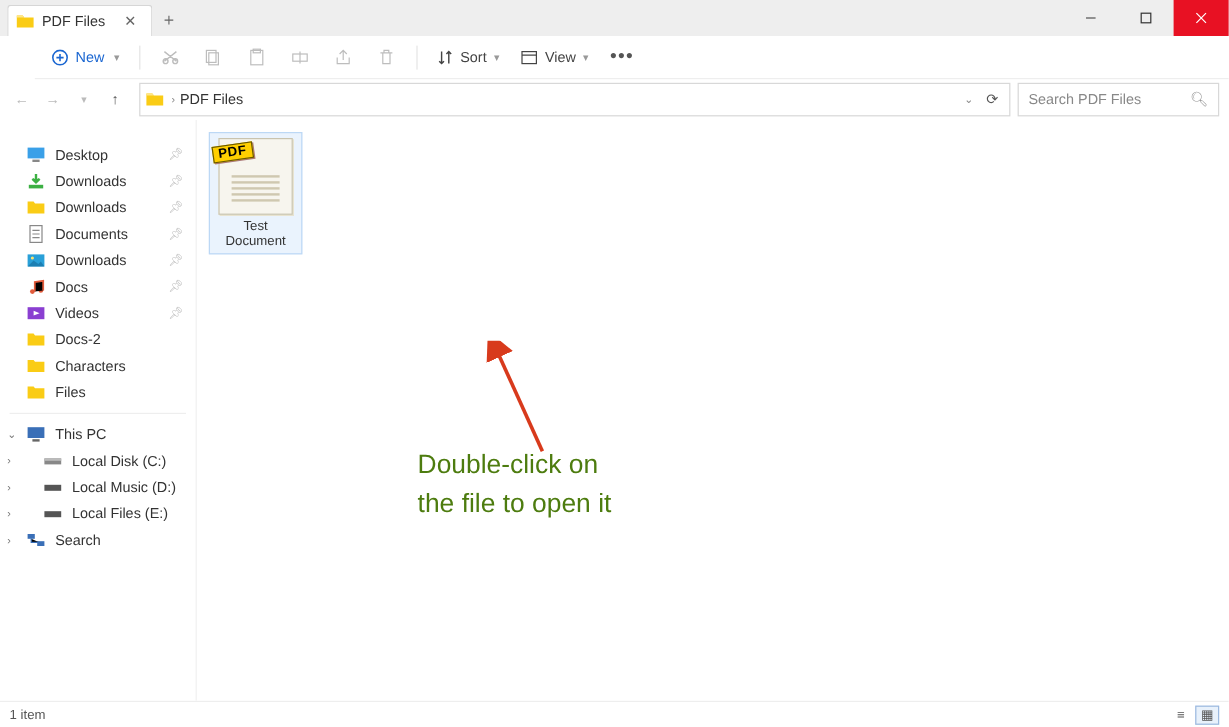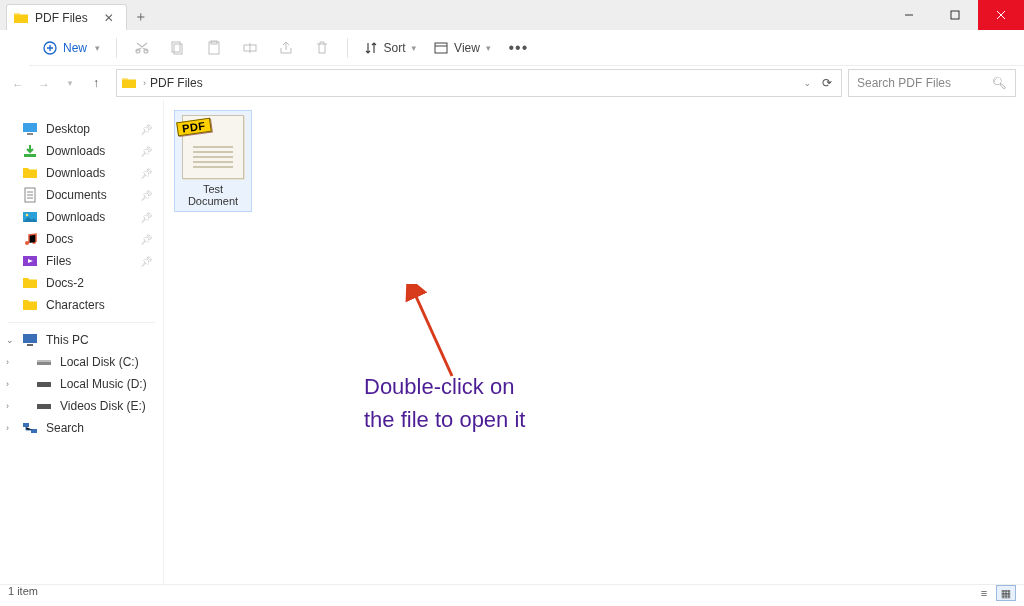--- a/index.html
+++ b/index.html
@@ -60,25 +60,25 @@
     
     .content { flex:1; position:relative; padding:10px;}
     .file { width:78px; display:flex;flex-direction:column;align-items:center; padding:4px; border:1px solid #bcd8f5; background:#eaf3fd; cursor:pointer; gap:4px;}
     .file .thumb { width:62px;height:64px; position:relative; background:#f7f5ee; border:1px solid #c9c3ae; box-shadow:1px 1px 0 #e8e3d0;}
     .file .thumb .lines{position:absolute;left:10px;right:10px;top:30px;display:flex;flex-direction:column;gap:3px;}
     .file .thumb .lines div{height:2px;background:#cfc8b0;}
     .file .badge { position:absolute; left:-6px; top:4px; background:#ffcf00; color:#000; font-weight:800; font-family:Arial Black,Arial,sans-serif; font-size:11px; padding:0 4px; border:1px solid #6a5a00; transform:rotate(-8deg); letter-spacing:0.5px; box-shadow:1px 1px 0 #a77;}
     .file .fname{font-size:11px;color:#333;text-align:center;}
 
     
-    .annotation { position:absolute; left:200px; top:270px; color:#4c1d95; font-family:"Comic Sans MS","Segoe Script",cursive; font-size:22px; line-height:1.5; pointer-events:none;}
+    .annotation { position:absolute; left:184px; top:270px; color:#4d7c0f; font-family:"Comic Sans MS","Segoe Script",cursive; font-size:22px; line-height:1.5; pointer-events:none;}
     .arrow { position:absolute; left:240px; top:184px; pointer-events:none;}
 
     
-    .statusbar { height:22px; border-top:1px solid #eee; display:flex;align-items:flex-start; padding:0 8px; font-size:11px; color:#555;}
+    .statusbar { height:22px; border-top:1px solid #eee; display:flex;align-items:center; padding:0 8px; font-size:11px; color:#555;}
     .statusbar .spacer{flex:1;}
     .viewtog { display:flex;gap:2px;}
     .viewtog span{width:20px;height:16px;display:flex;align-items:center;justify-content:center;border:1px solid transparent;cursor:pointer;color:#555;}
     .viewtog span.active{border-color:#9bb9df;background:#e8f1fb;}
 
     
     .folder-svg{display:block;}
   </style>
 </head>
 <body>
@@ -271,38 +271,46 @@
         <span>Docs</span>
         <span class="pin">📌︎</span>
       </div>
     <div class="sb-item">
         <span class="ic">
           <svg viewBox="0 0 16 16">
             <rect x="1" y="3" width="14" height="10" fill="#8a3fd1"></rect>
             <path fill="#fff" d="M6 6l5 2-5 2z"></path>
           </svg>
         </span>
+        <span>Videos</span>
+        <span class="pin">📌︎</span>
+      </div>
+    <div class="sb-item">
+        <span class="ic">
+          <svg viewBox="0 0 16 16">
+            <path fill="#facc15" d="M1 3h5l1.2 1.5H15V13H1z"></path>
+          </svg>
+        </span>
+        <span>Docs-2</span>
+      </div>
+    <div class="sb-item">
+        <span class="ic">
+          <svg viewBox="0 0 16 16">
+            <path fill="#facc15" d="M1 3h5l1.2 1.5H15V13H1z"></path>
+          </svg>
+        </span>
+        <span>Characters</span>
+      </div>
+    <div class="sb-item">
+        <span class="ic">
+          <svg viewBox="0 0 16 16">
+            <path fill="#facc15" d="M1 3h5l1.2 1.5H15V13H1z"></path>
+          </svg>
+        </span>
         <span>Files</span>
-        <span class="pin">📌︎</span>
-      </div>
-    <div class="sb-item">
-        <span class="ic">
-          <svg viewBox="0 0 16 16">
-            <path fill="#facc15" d="M1 3h5l1.2 1.5H15V13H1z"></path>
-          </svg>
-        </span>
-        <span>Docs-2</span>
-      </div>
-    <div class="sb-item">
-        <span class="ic">
-          <svg viewBox="0 0 16 16">
-            <path fill="#facc15" d="M1 3h5l1.2 1.5H15V13H1z"></path>
-          </svg>
-        </span>
-        <span>Characters</span>
       </div>
 
     <div class="sb-sep"></div>
 
     <div class="sb-item">
         <span class="expand">⌄</span>
         <span class="ic">
           <svg viewBox="0 0 16 16">
             <rect x="1" y="2" width="14" height="9" fill="#3a6fb7"></rect>
             <rect x="5" y="12" width="6" height="2" fill="#666"></rect>
@@ -329,21 +337,21 @@
         </span>
         <span>Local Music (D:)</span>
       </div>
     <div class="sb-item sb-sub">
         <span class="expand">›</span>
         <span class="ic">
           <svg viewBox="0 0 16 16">
             <rect x="1" y="6" width="14" height="5" fill="#555"></rect>
           </svg>
         </span>
-        <span>Videos Disk (E:)</span>
+        <span>Local Files (E:)</span>
       </div>
     <div class="sb-item">
         <span class="expand">›</span>
         <span class="ic">
           <svg viewBox="0 0 16 16">
             <rect x="1" y="3" width="6" height="4" fill="#3a6fb7"></rect>
             <rect x="9" y="9" width="6" height="4" fill="#3a6fb7"></rect>
             <path stroke="#3a6fb7" d="M4 7v3h7"></path>
           </svg>
         </span>

